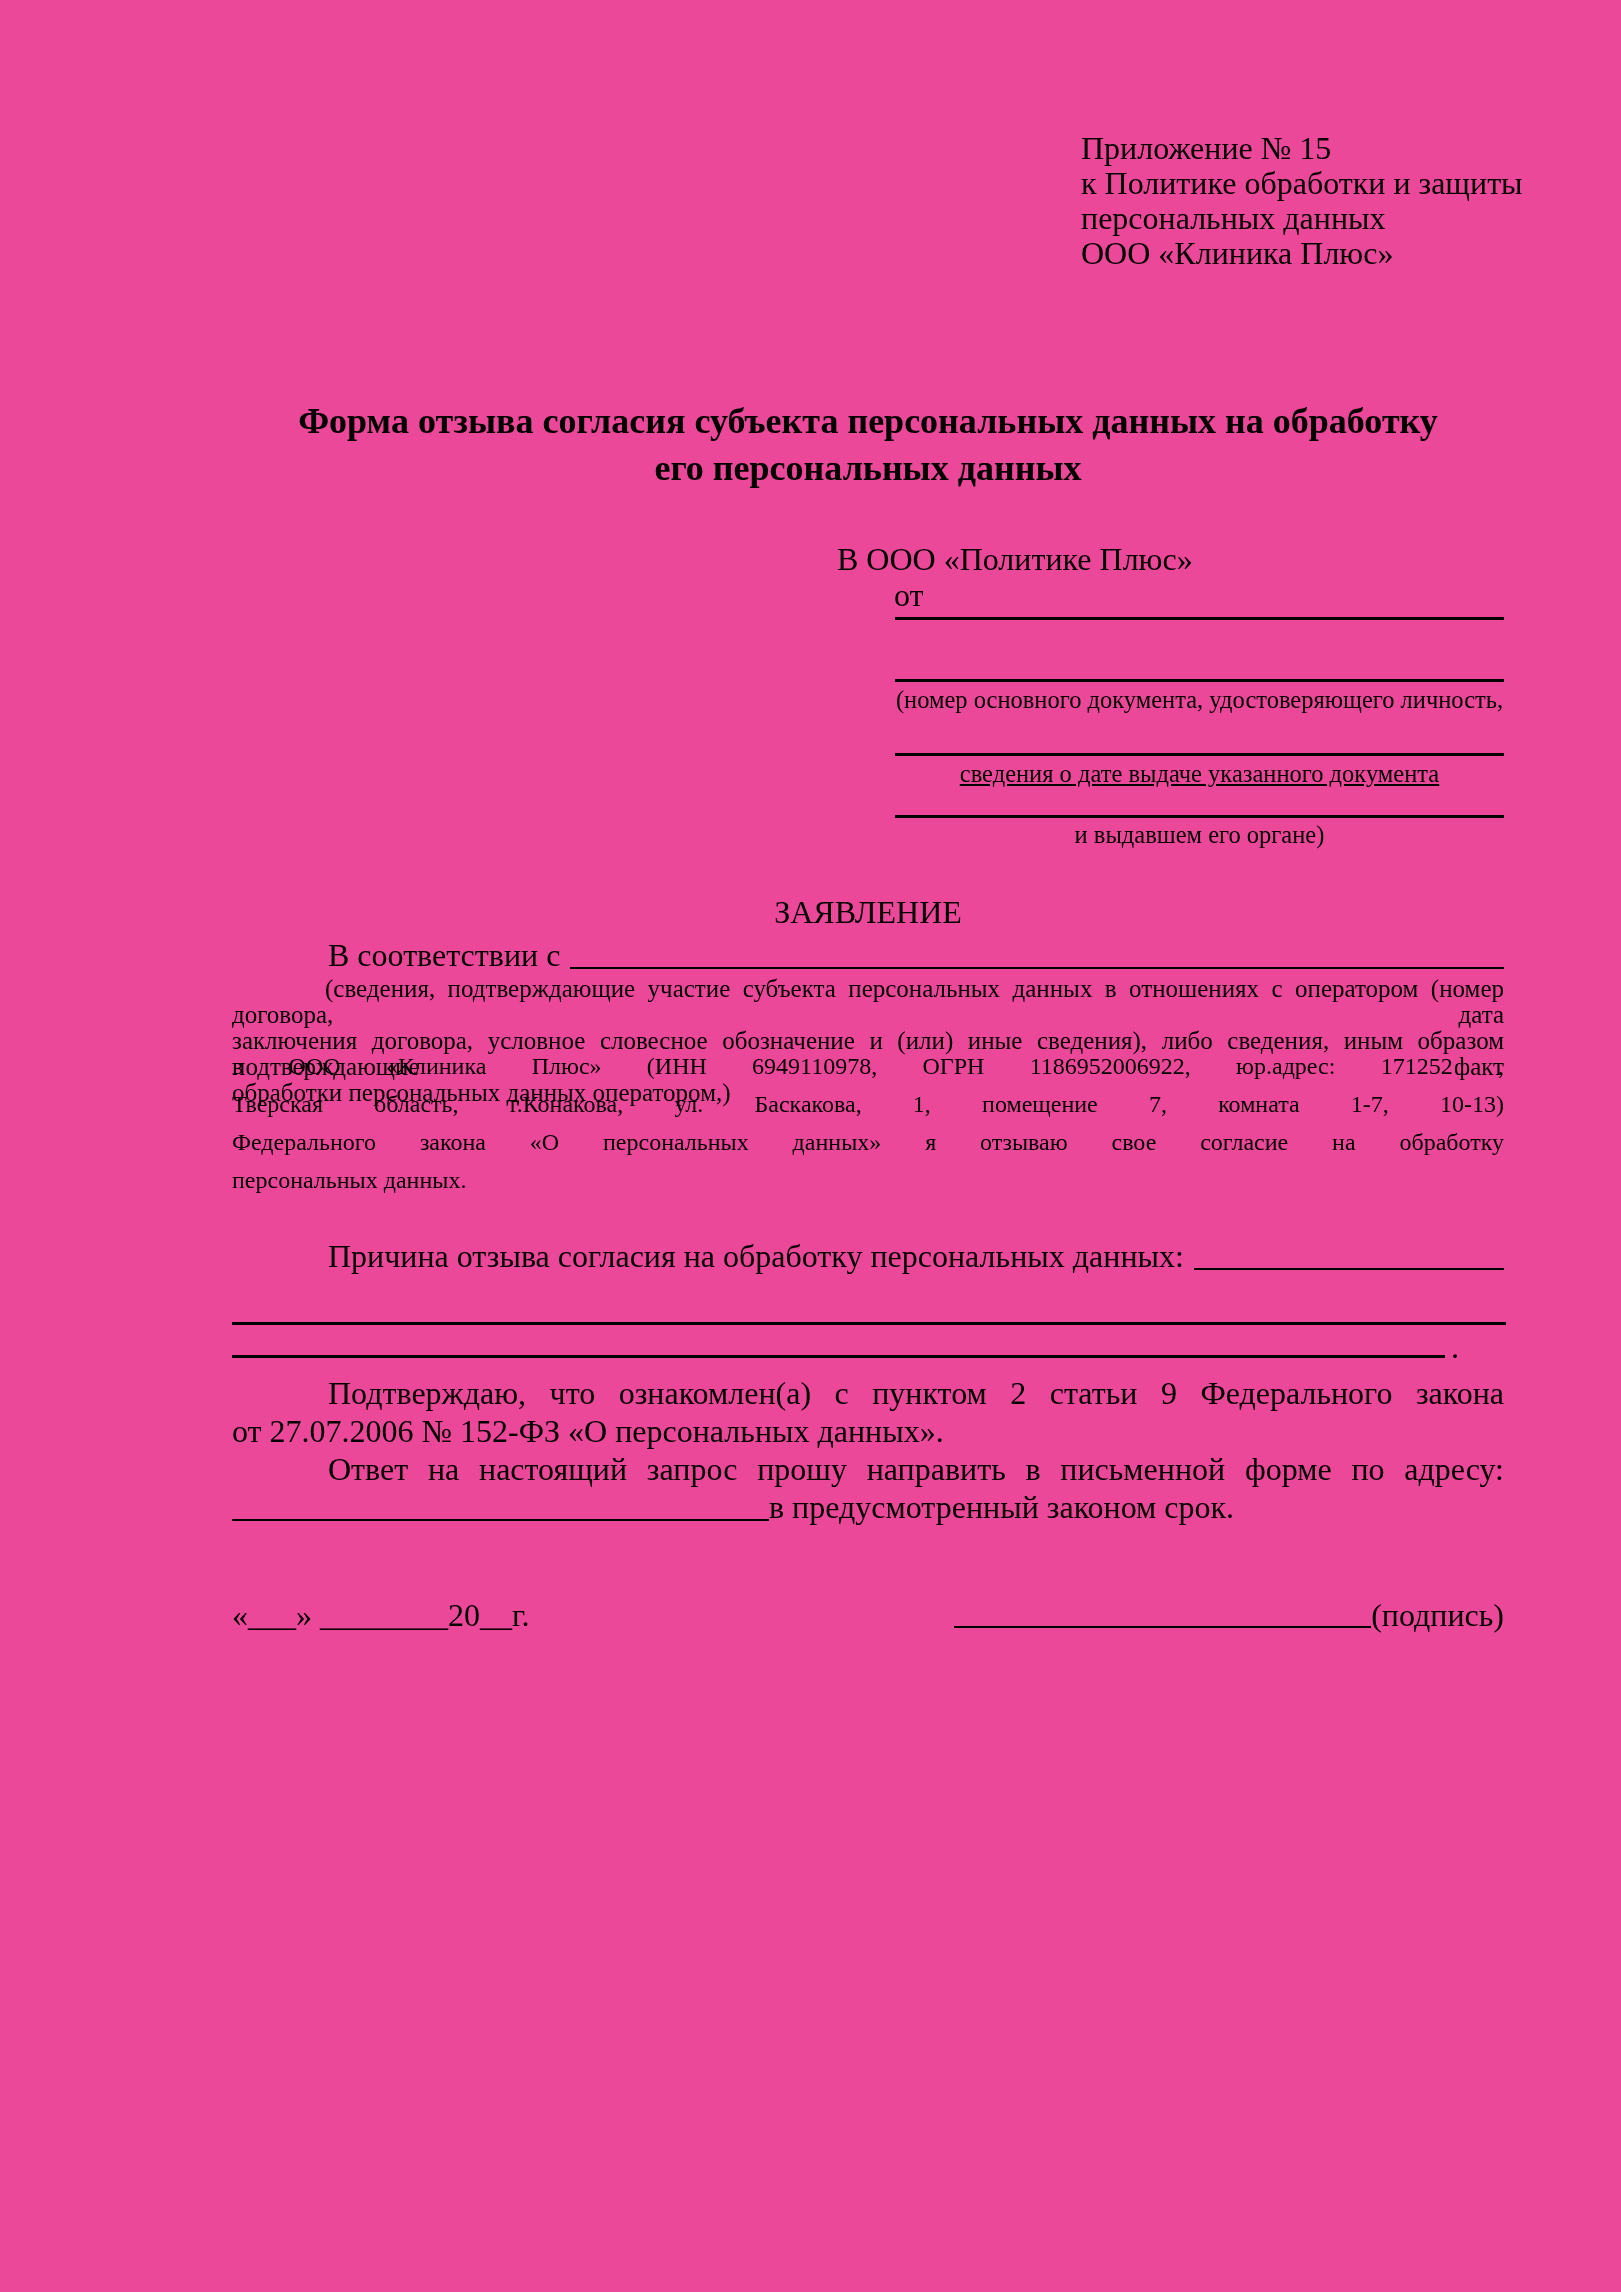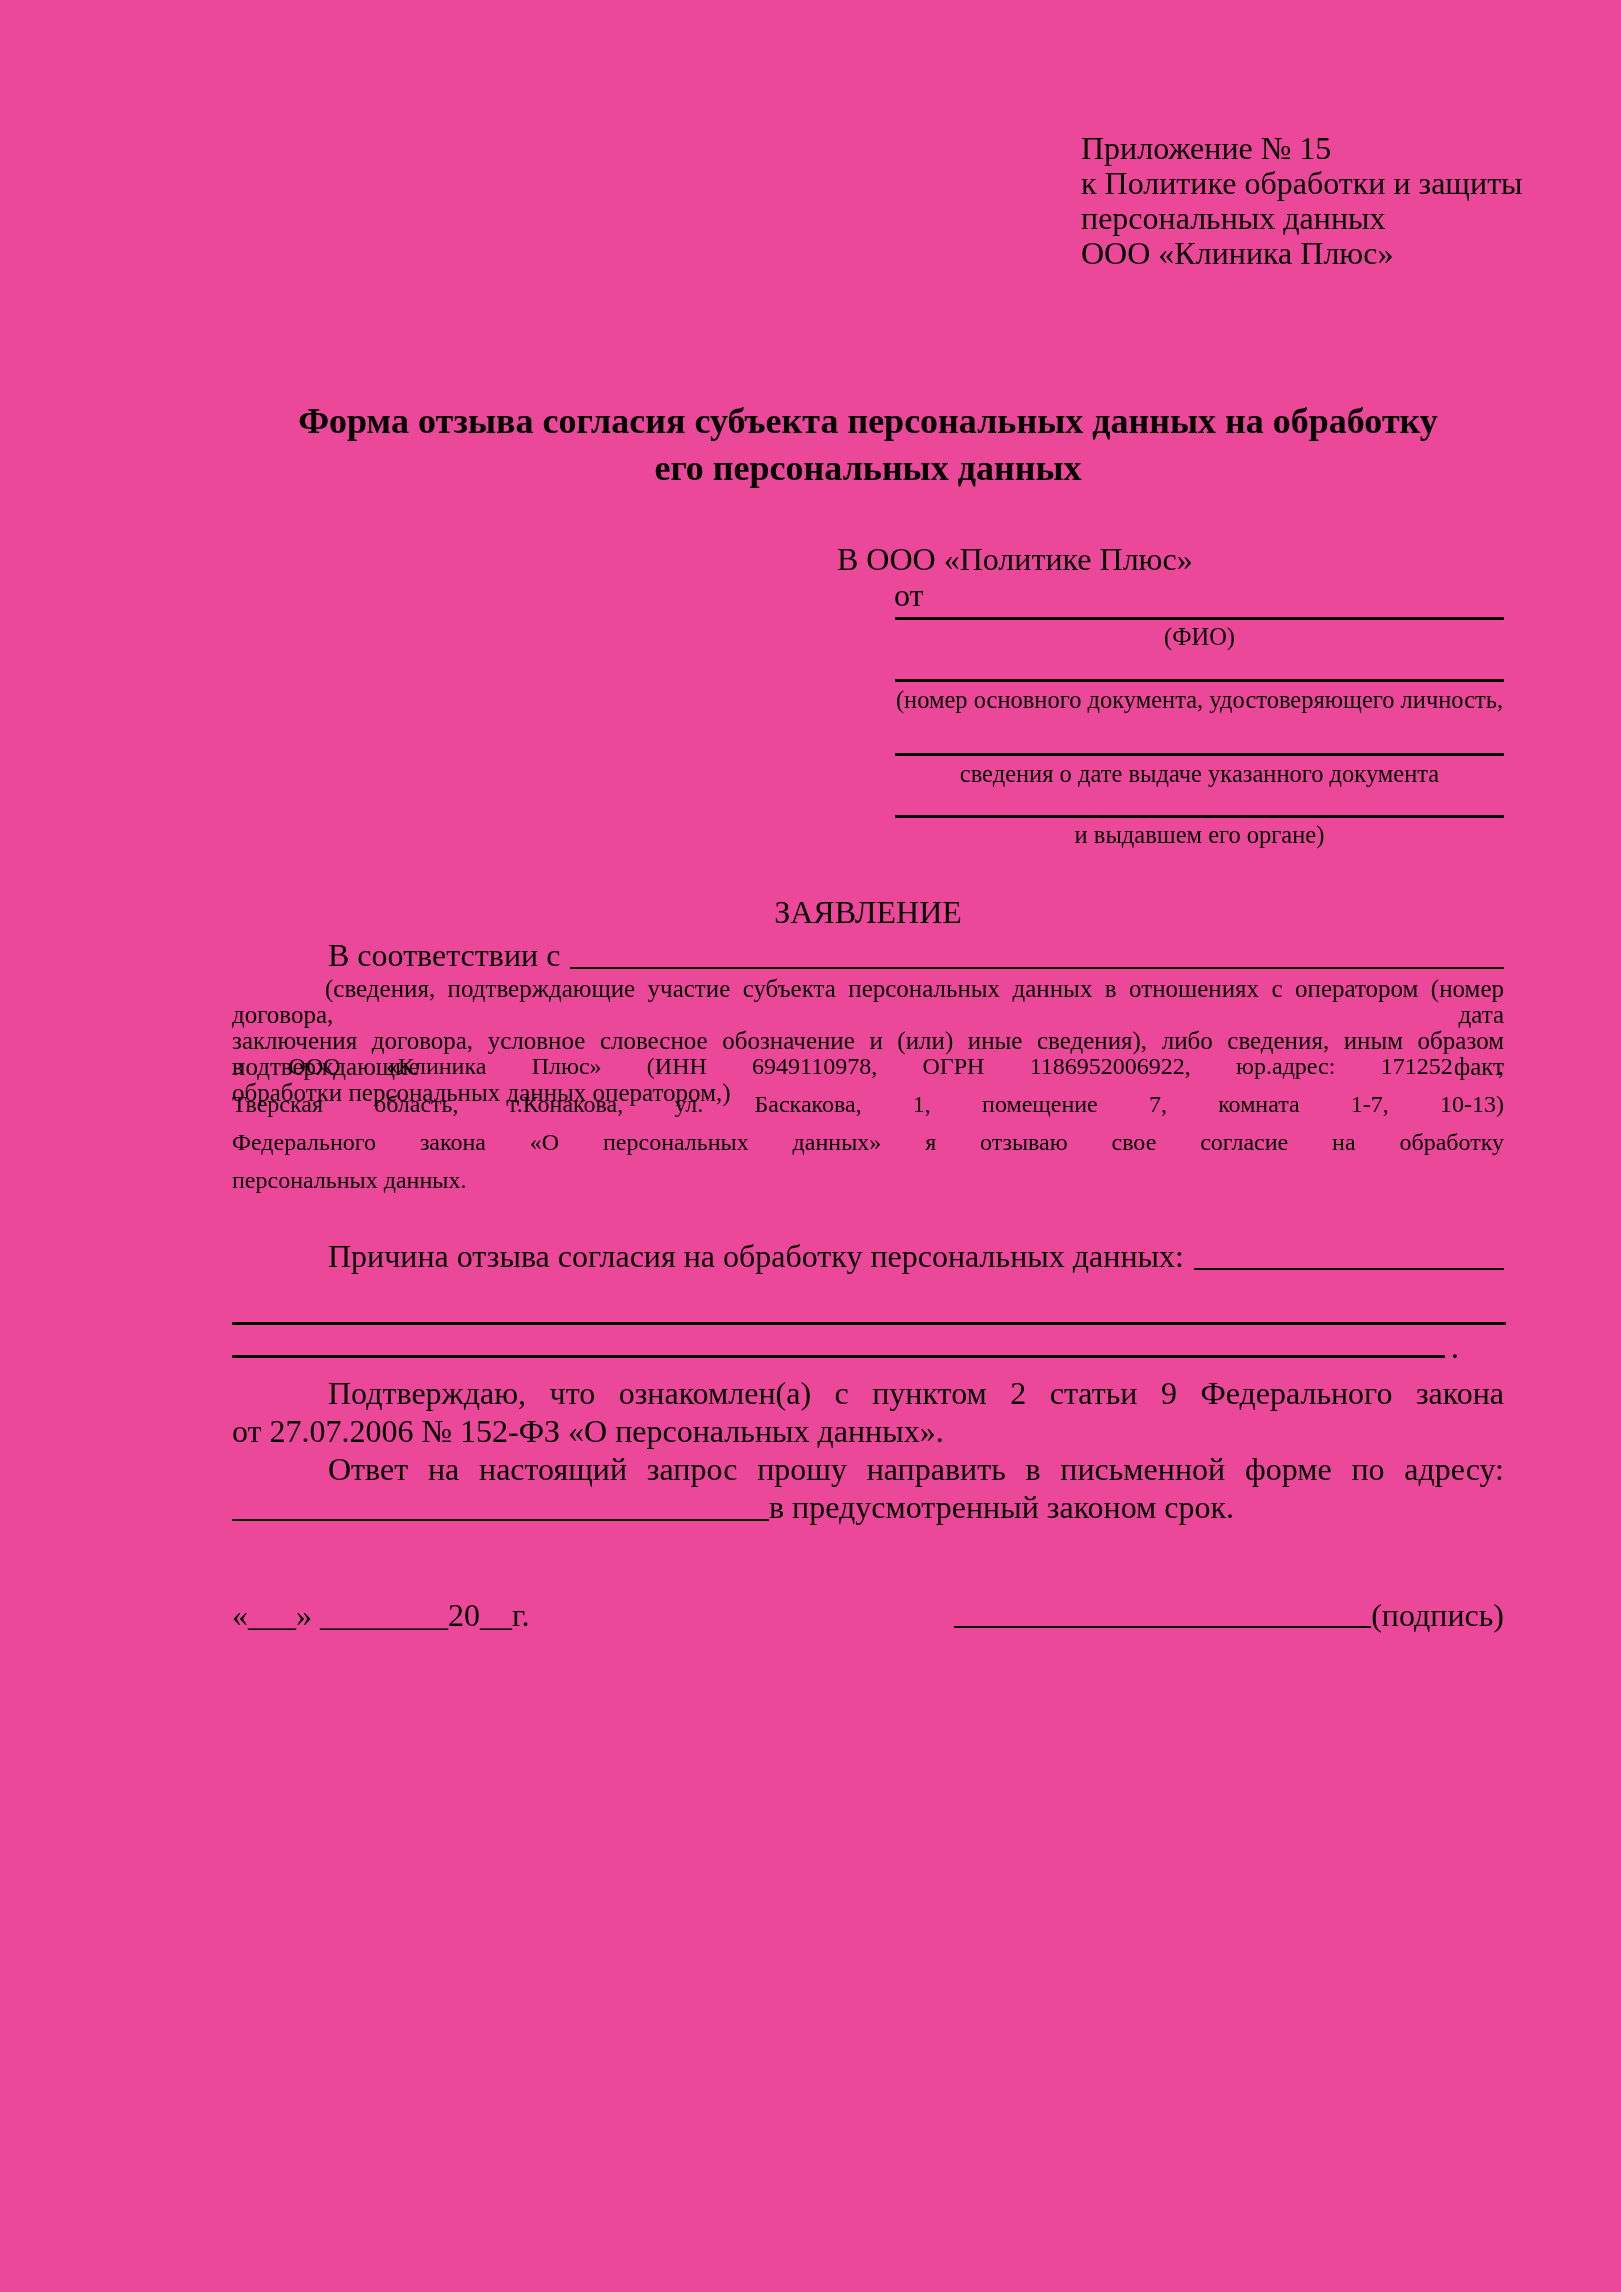--- a/index.html
+++ b/index.html
@@ -168,27 +168,26 @@
 
   <div class="abs doc-title">
     <div>Форма отзыва согласия субъекта персональных данных на обработку</div>
     <div>его персональных данных</div>
   </div>
 
   <div class="abs to-line">В ООО «Политике Плюс»</div>
   <div class="abs from-line">от</div>
 
   <div class="abs blank-line" style="top:617px;"></div>
-  <div class="abs field-caption" style="top:623px;">(ФИО)</div>
 
   <div class="abs blank-line" style="top:679px;"></div>
   <div class="abs field-caption" style="top:686px;">(номер основного документа, удостоверяющего личность,</div>
 
   <div class="abs blank-line" style="top:753px;"></div>
-  <div class="abs field-caption" style="top:760px;">сведения о дате выдаче указанного документа</div>
+  <div class="abs field-caption" style="top:760px;text-decoration:underline;">сведения о дате выдаче указанного документа</div>
 
   <div class="abs blank-line" style="top:815px;"></div>
   <div class="abs field-caption" style="top:821px;">и выдавшем его органе)</div>
 
   <div class="abs statement-heading">ЗАЯВЛЕНИЕ</div>
 
   <div class="abs fill-row" style="top:936px;">
     <span class="row-label indent">В соответствии с</span>
     <div class="fill"></div>
   </div>

